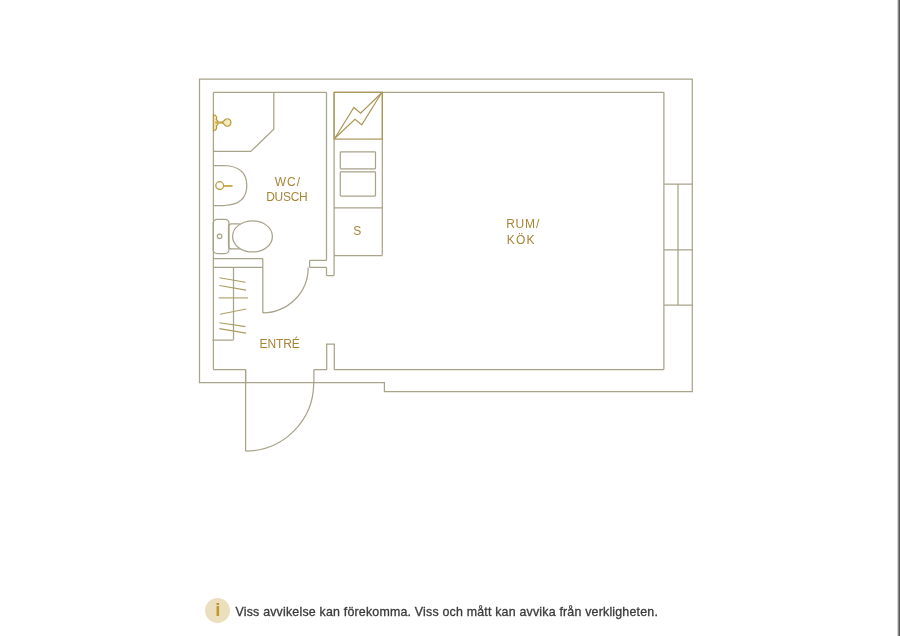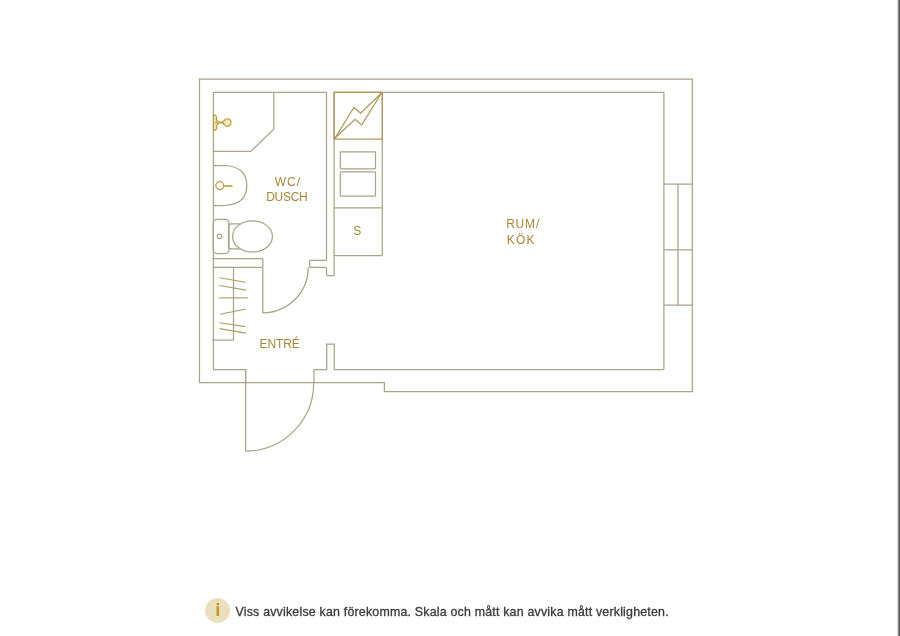--- a/index.html
+++ b/index.html
@@ -84,14 +84,14 @@
   <g fill="#a58637" font-family="Liberation Sans, sans-serif" font-size="12" text-anchor="middle">
     <text x="287.9" y="185.7" letter-spacing="1">WC/</text>
     <text x="286.8" y="200.7" letter-spacing="-0.33">DUSCH</text>
     <text x="523.1" y="228.4" letter-spacing="0.8">RUM/</text>
     <text x="521.2" y="244" letter-spacing="1.19">KÖK</text>
     <text x="279.6" y="347.6" letter-spacing="-0.13">ENTRÉ</text>
     <text x="357.2" y="235.2">S</text>
   </g>
 </svg>
 <div class="ic">i</div>
-<div class="footer">Viss avvikelse kan förekomma. Skala och mått kan avvika mått verkligheten.</div>
+<div class="footer">Viss avvikelse kan förekomma. Viss och mått kan avvika från verkligheten.</div>
 <div id="edge"></div>
 
 </body></html>

